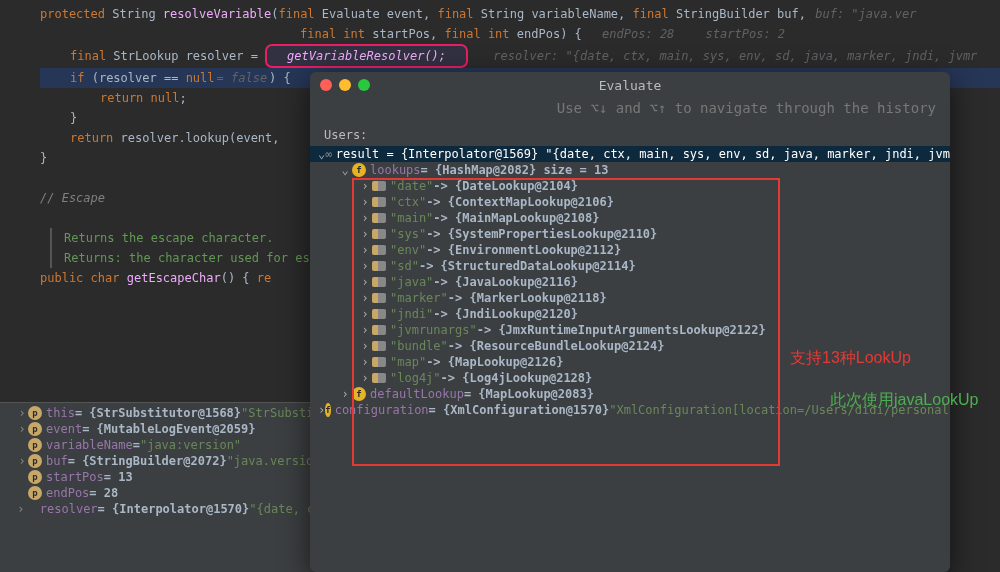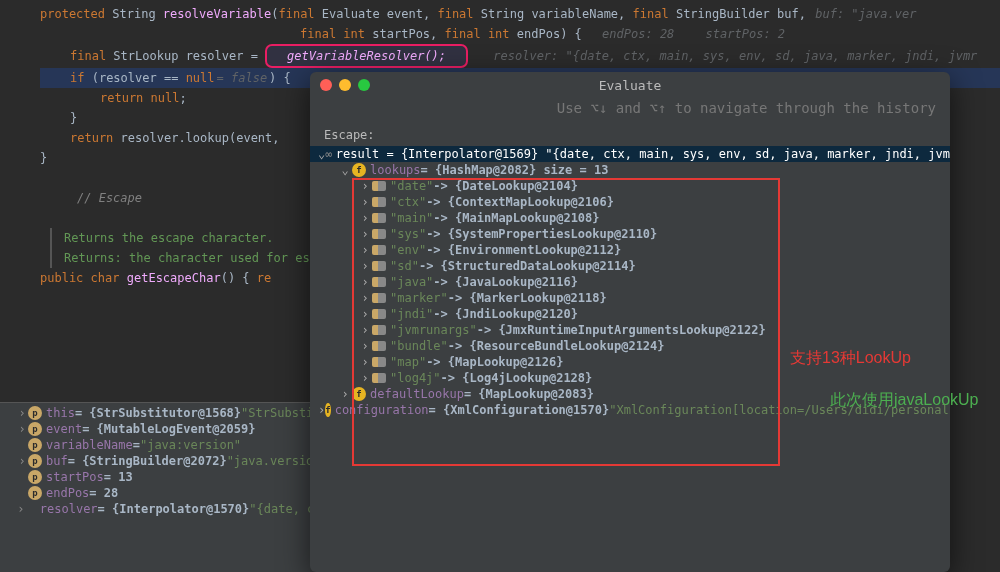--- a/index.html
+++ b/index.html
@@ -17,21 +17,21 @@
     top: 0; left: 0; right: 0;
     padding: 4px 0 0 40px;
     line-height: 20px;
     z-index: 1;
   }
   .kw { color: #cc7832; }
   .kw-final { color: #cc7832; text-align: right; }
   .type { color: #a9b7c6; }
   .param { color: #a9b7c6; }
   .method { color: #f0abfc; }
-  .comment { color: #808080; font-style: italic; margin-left: 37px; }
+  .comment { color: #808080; font-style: italic; }
   .inlay { color: #606366; font-style: italic; padding: 0 2px; }
   .highlight-box {
     display: inline-block;
     border: 2px solid #e91e63;
     border-radius: 7px;
     padding: 0 20px;
     background: rgba(60,60,100,0.4);
     font-style: italic;
   }
   .sel-line { background: rgba(33,66,131,0.5); display:inline-block; min-width:100%; }
@@ -251,21 +251,21 @@
 <div class="eval-popup">
   <div class="eval-titlebar">
     <div class="traffic">
       <div class="dot dot-r"></div>
       <div class="dot dot-y"></div>
       <div class="dot dot-g"></div>
     </div>
     <div class="eval-title">Evaluate</div>
   </div>
   <div class="hint">Use ⌥↓ and ⌥↑ to navigate through the history</div>
-  <div class="eval-label">Escape:</div>
+  <div class="eval-label">Users:</div>
   <div class="result-area">
     <div class="result-row selected-row">
       <span class="tree-exp">⌄</span>
       <span class="link-ic">∞</span>
       <span>result = {Interpolator@1569} "{date, ctx, main, sys, env, sd, java, marker, jndi, jvmrunargs, bundle,</span>
     </div>
     <div class="result-row">
       <span class="tree-indent" style="width:20px;"></span>
       <span class="tree-exp">⌄</span>
       <span class="pill pill-f">f</span>

